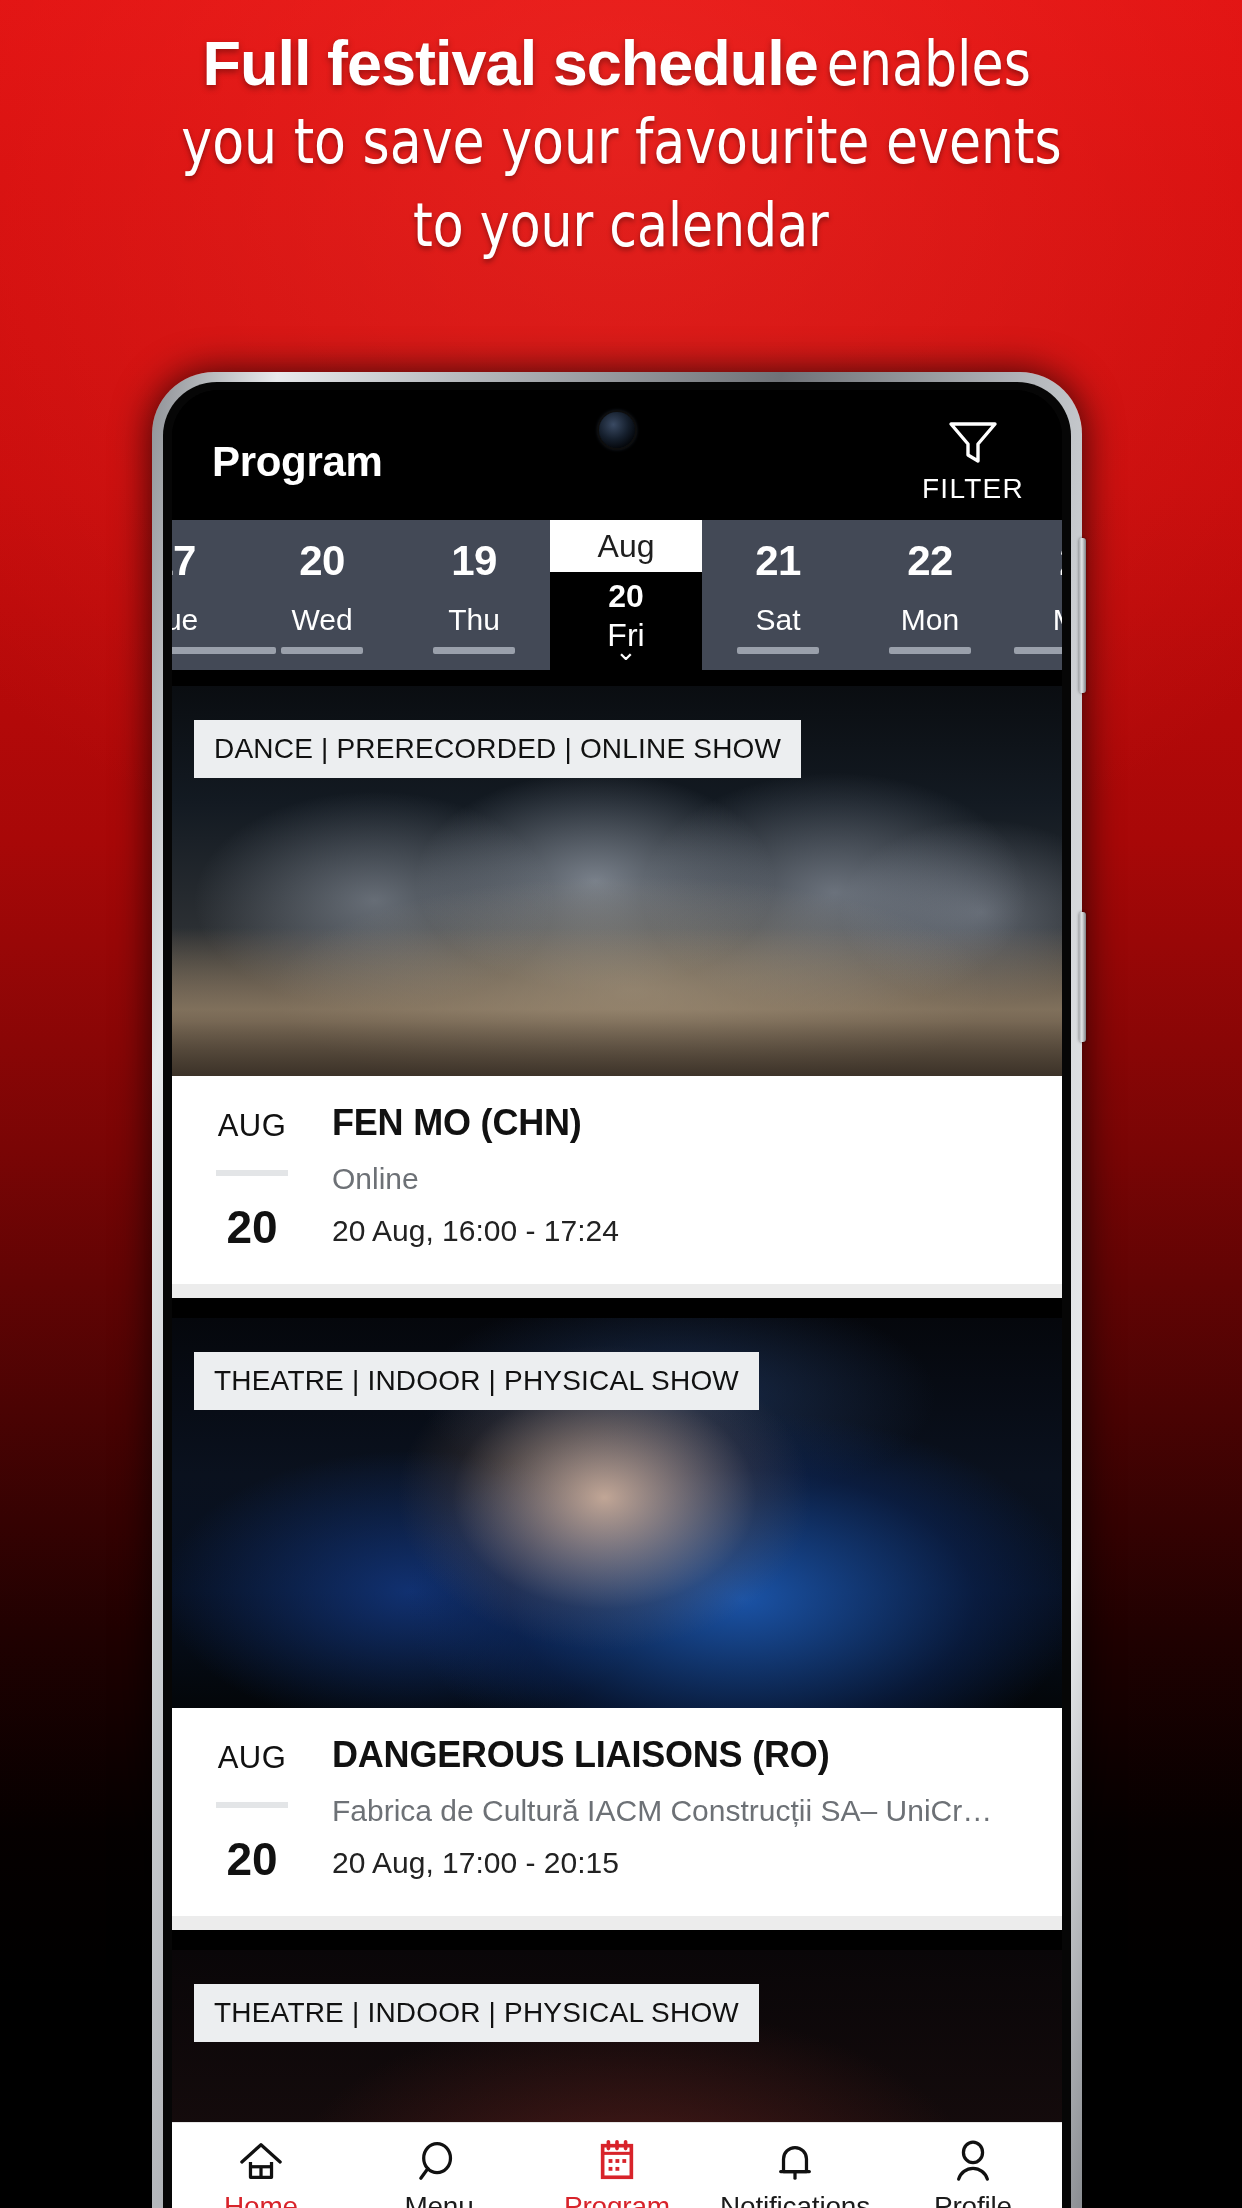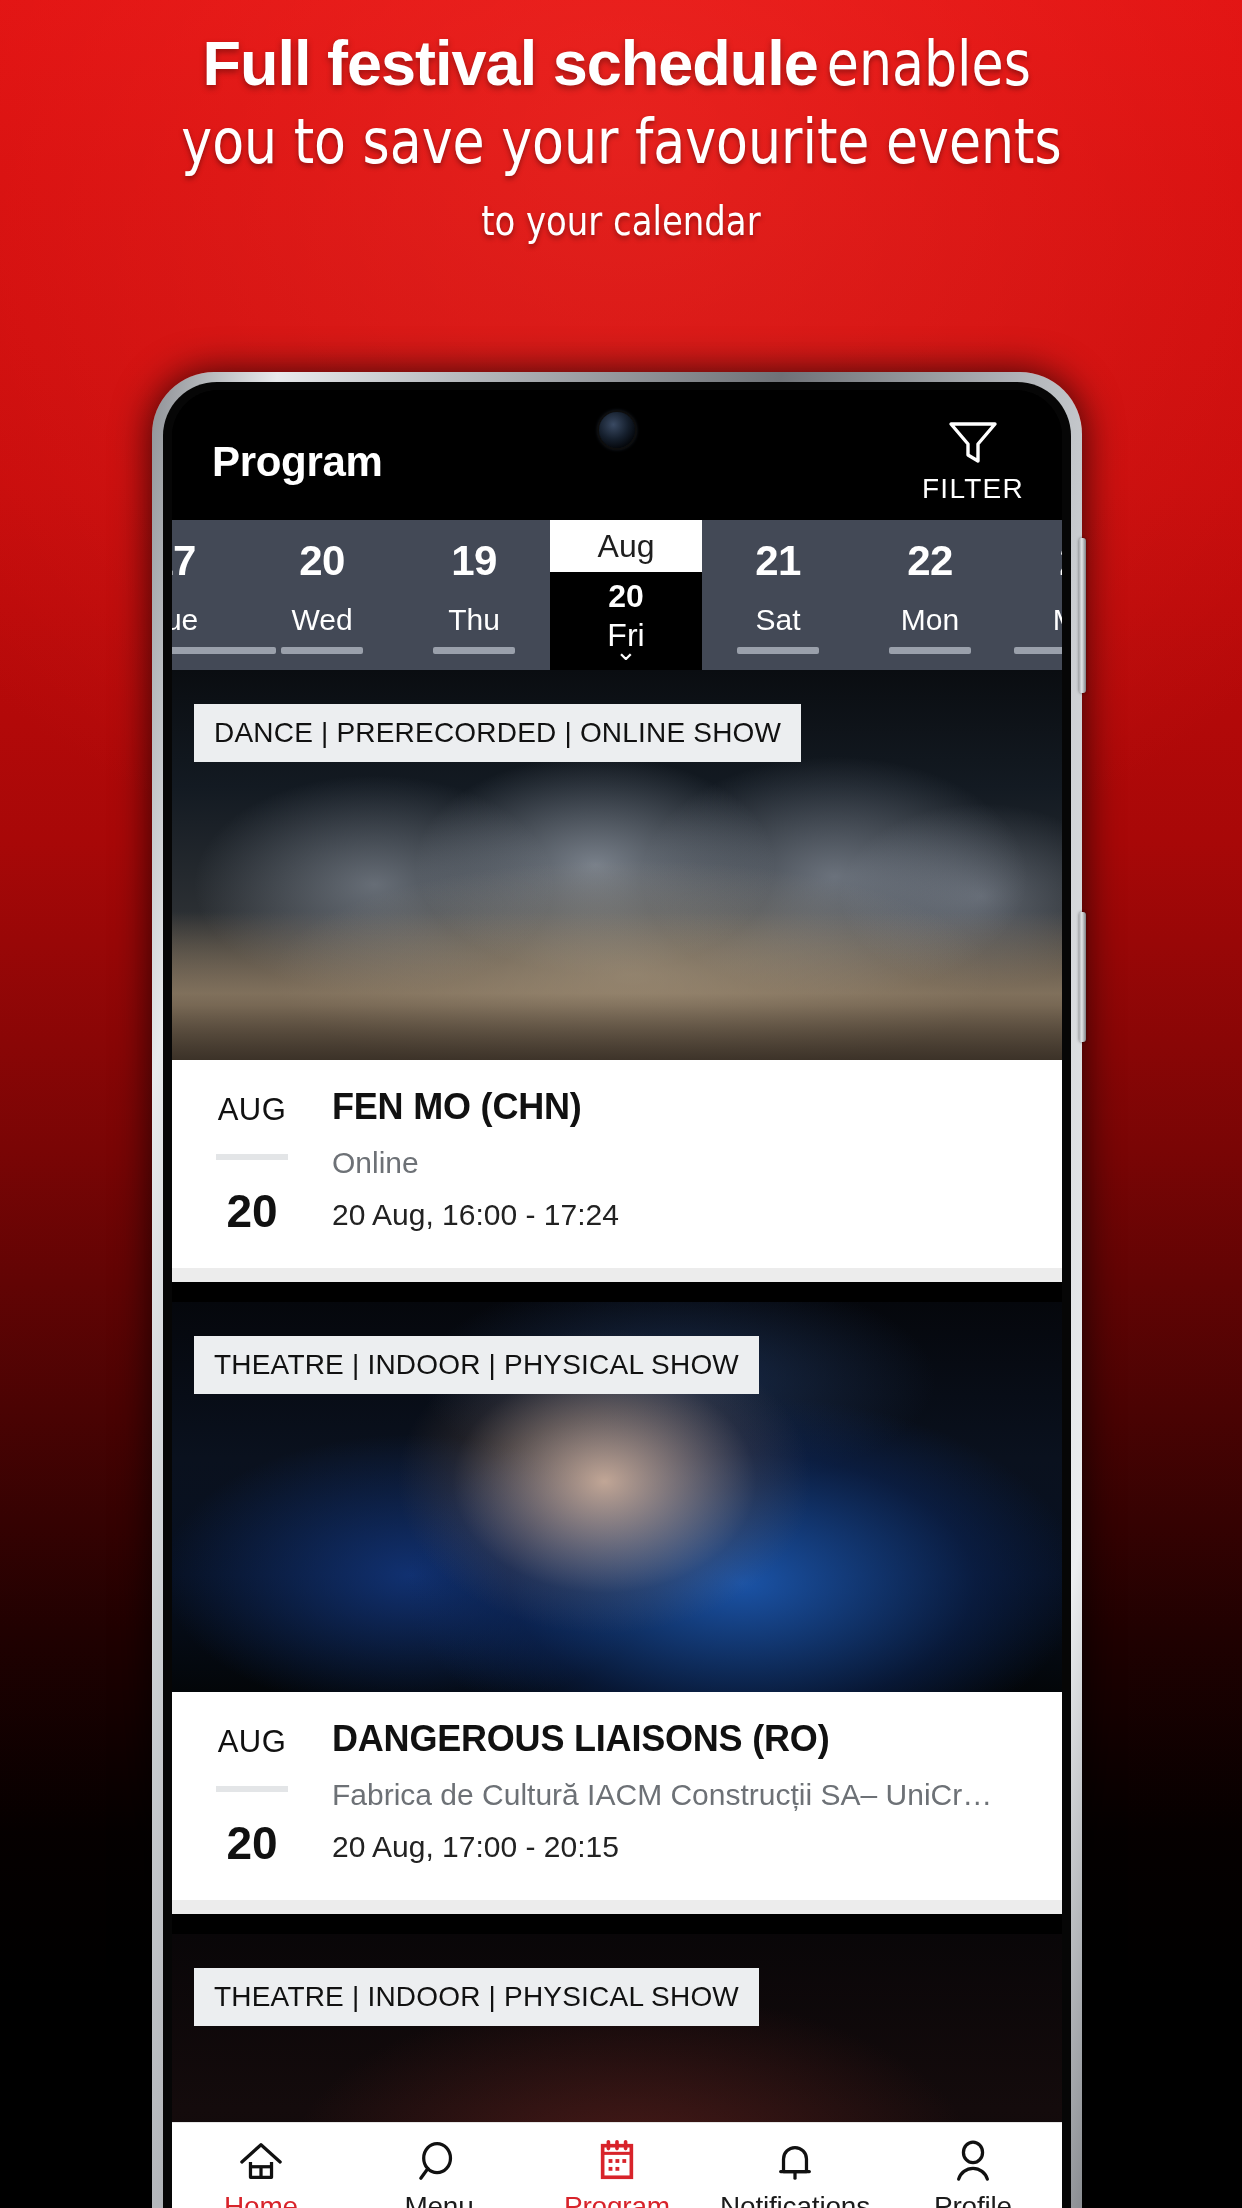--- a/index.html
+++ b/index.html
@@ -38,21 +38,21 @@
     top:28px; left:0; right:0;
     text-align:center;
     color:#fff;
     line-height:1.12;
     padding:0 40px;
     text-shadow:0 3px 6px rgba(0,0,0,.35);
   }
   .hl-line { white-space:nowrap; }
   .hl-1 { font-size:63px; }
   .hl-2 { font-size:63px; margin-top:6px;}
-  .hl-3 { font-size:41px; margin-top:22px;text-decoration:underline;}
+  .hl-3 { font-size:61px; margin-top:14px;text-decoration:underline;}
   .hl-bold {
     font-weight:bold;
     font-family:"Liberation Sans", sans-serif;
     letter-spacing:-1px;
   }
   .hl-light {
     font-weight:300;
     font-family:"DejaVu Sans Condensed","Liberation Sans", sans-serif;
     transform:scaleX(.92);
     display:inline-block;
@@ -217,21 +217,21 @@
   
   .content {
     position:absolute;
     left:0; right:0;
     top:280px;
     bottom:120px;
     background:#000;
     overflow:hidden;
   }
   .card {
-    margin:0 auto 20px auto;
+    margin:16px auto 20px auto;
     width:920px;
     background:#fff;
   }
   .card-hero {
     position:relative;
     height:390px;
     overflow:hidden;
   }
   .tag {
     position:absolute;

